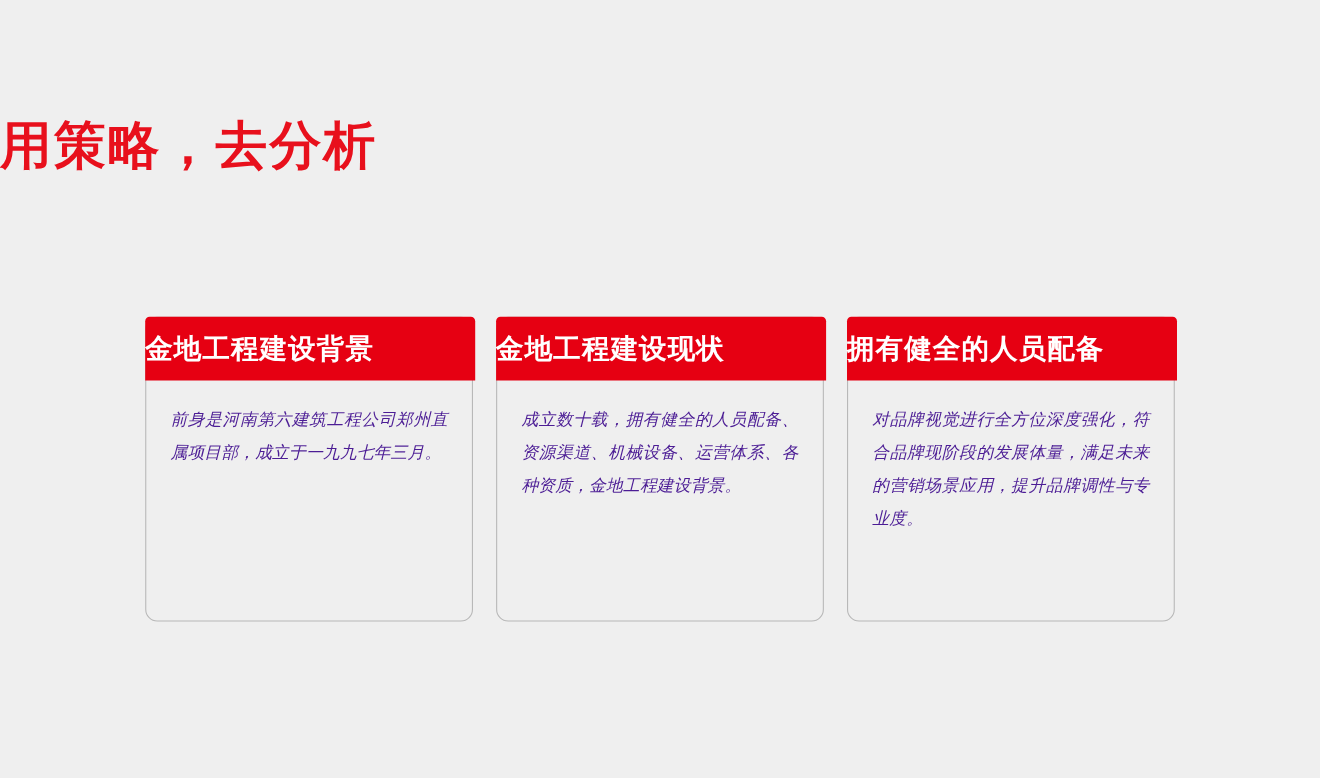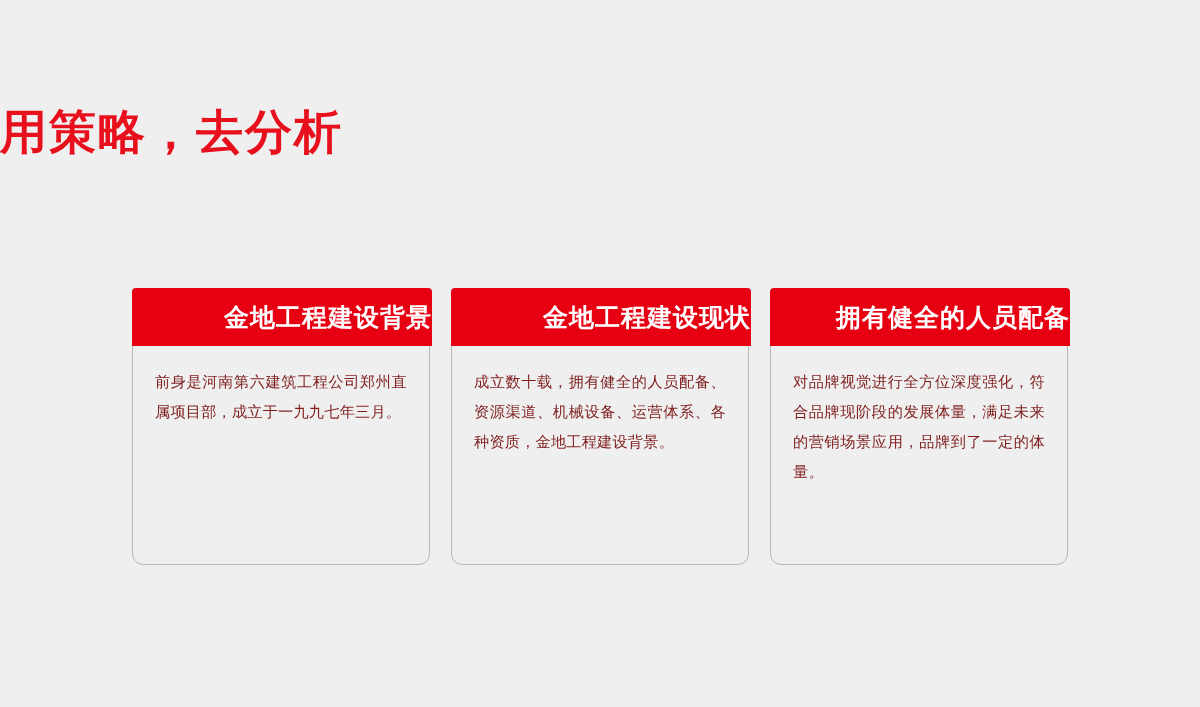--- a/index.html
+++ b/index.html
@@ -61,21 +61,21 @@
     top: -1px;
     left: -1px;
     width: 300px;
     height: 58px;
     box-sizing: border-box;
     background: #e60012;
     border-top-left-radius: 4px;
     border-top-right-radius: 4px;
     display: flex;
     align-items: center;
-    justify-content: flex-end;
+    justify-content: flex-start;
   }
 
   .card-header-text {
     color: #ffffff;
     font-size: 25px;
     font-weight: bold;
     letter-spacing: 1px;
     line-height: 1;
     white-space: nowrap;
   }
@@ -83,27 +83,28 @@
   .card-body {
     position: absolute;
     top: 58px;
     left: 0;
     right: 0;
     padding: 20px 22px 0 22px;
     box-sizing: border-box;
   }
 
   .card-para {
-    color: #7f1d1d;
+    color: #4c1d95;
     font-size: 15.2px;
     line-height: 30px;
     letter-spacing: 0.2px;
     margin: 0;
     text-align: justify;
     text-justify: inter-ideograph;
+    font-style: italic;
   }
 </style>
 </head>
 <body>
 
 <div class="slide">
 
   <div class="page-title">用策略，去分析</div>
 
   <div class="cards-row">
@@ -124,18 +125,18 @@
       <div class="card-body">
         <p class="card-para">成立数十载，拥有健全的人员配备、资源渠道、机械设备、运营体系、各种资质，金地工程建设背景。</p>
       </div>
     </div>
 
     <div class="card">
       <div class="card-header">
         <span class="card-header-text">拥有健全的人员配备</span>
       </div>
       <div class="card-body">
-        <p class="card-para">对品牌视觉进行全方位深度强化，符合品牌现阶段的发展体量，满足未来的营销场景应用，品牌到了一定的体量。</p>
+        <p class="card-para">对品牌视觉进行全方位深度强化，符合品牌现阶段的发展体量，满足未来的营销场景应用，提升品牌调性与专业度。</p>
       </div>
     </div>
 
   </div>
 </div>
 
 </body></html>

